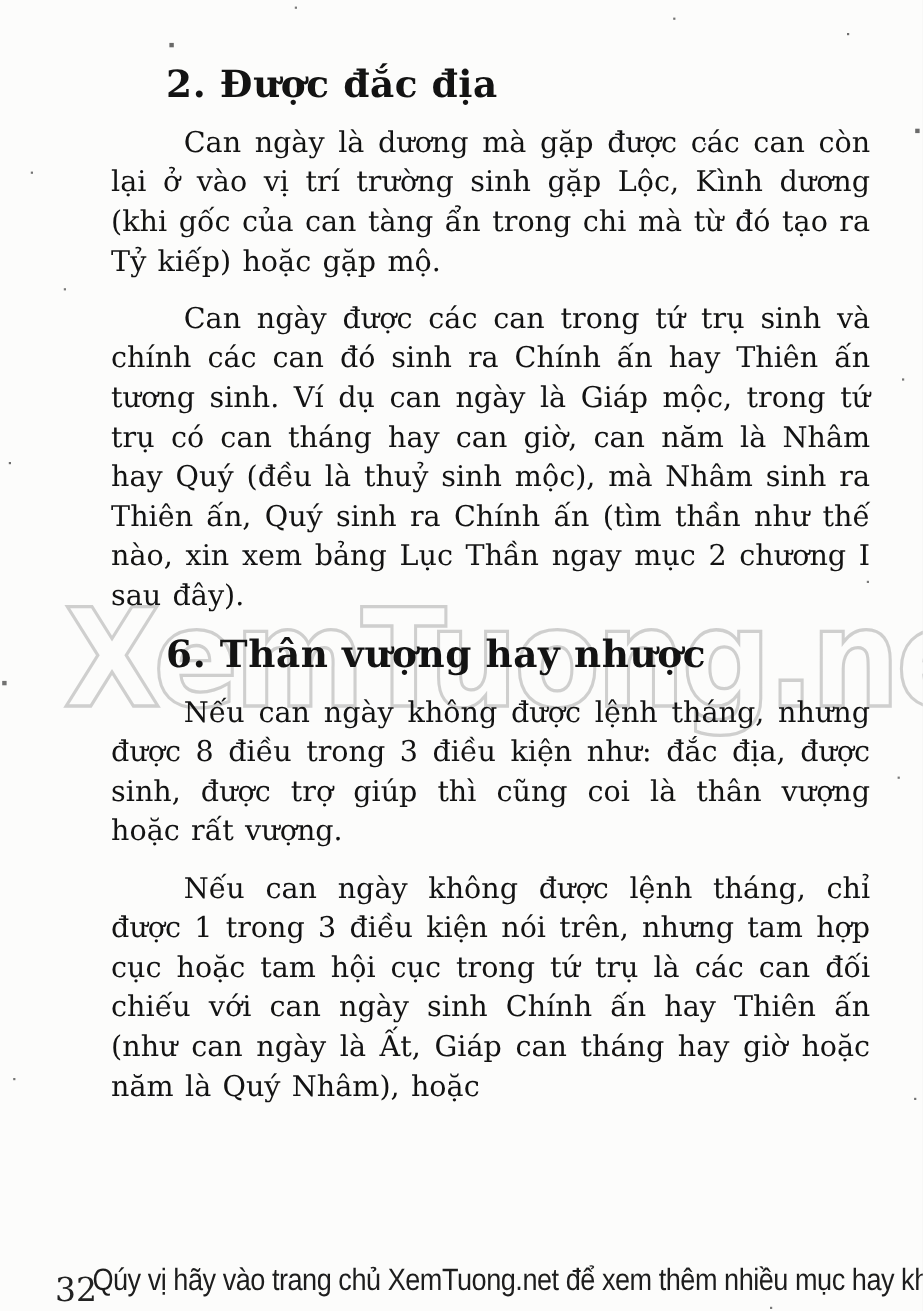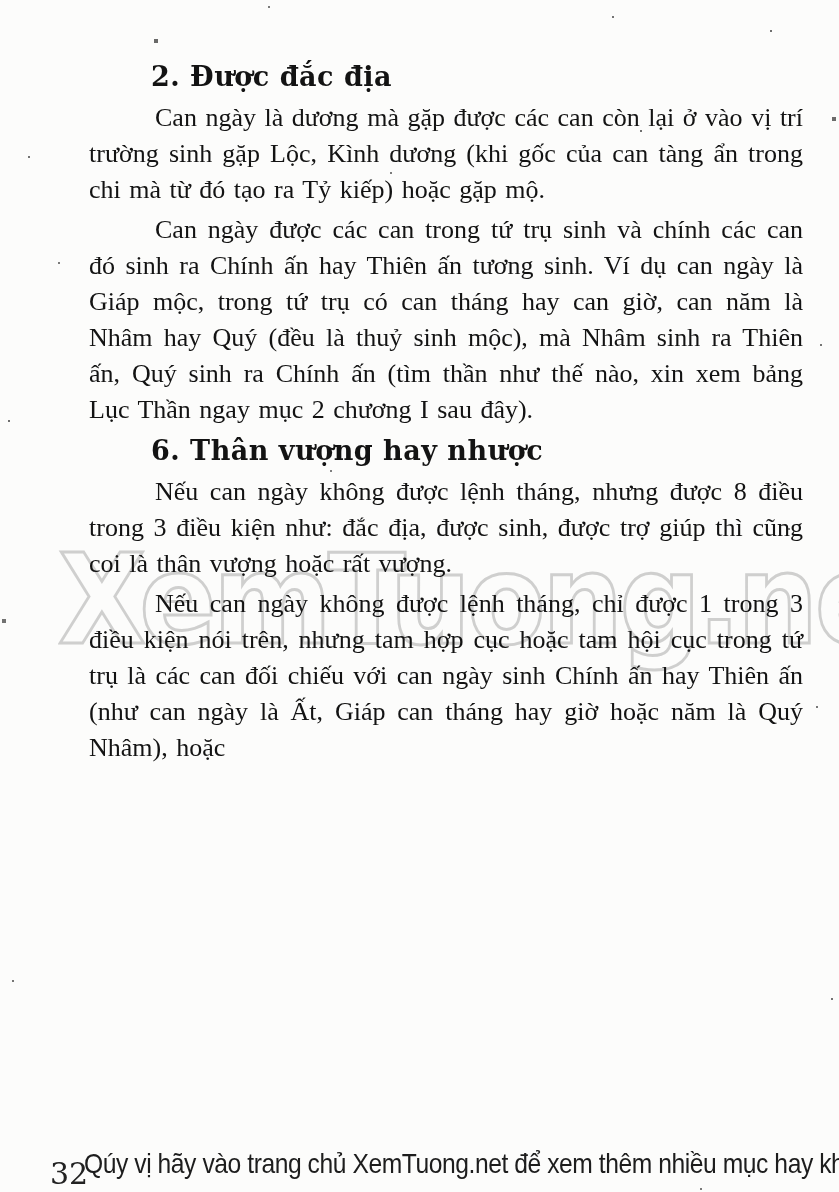--- a/index.html
+++ b/index.html
@@ -47,33 +47,32 @@
     position: absolute;
     left: 85px;
     top: 58px;
     width: 722px;
     z-index: 2;
     font-size: 26px;
     line-height: 36px;
     text-align: justify;
   }
   .heading {
-    font-size: 27px;
+    font-size: 34px;
     font-weight: bold;
     line-height: 38px;
     margin: 0;
     padding-left: 66px;
     text-align: left;
     letter-spacing: 0.5px;
   }
   .para {
-    margin: 4px;
+    margin: 16px;
     text-indent: 66px;
     word-spacing: 2px;
-    font-family: Liberation Serif, serif;
   }
   .footer-note {
     position: absolute;
     left: 84px;
     top: 1148px;
     z-index: 4;
     font-family: "Liberation Sans", "DejaVu Sans", sans-serif;
     font-size: 28px;
     font-weight: 500;
     color: #1d1d1d;

